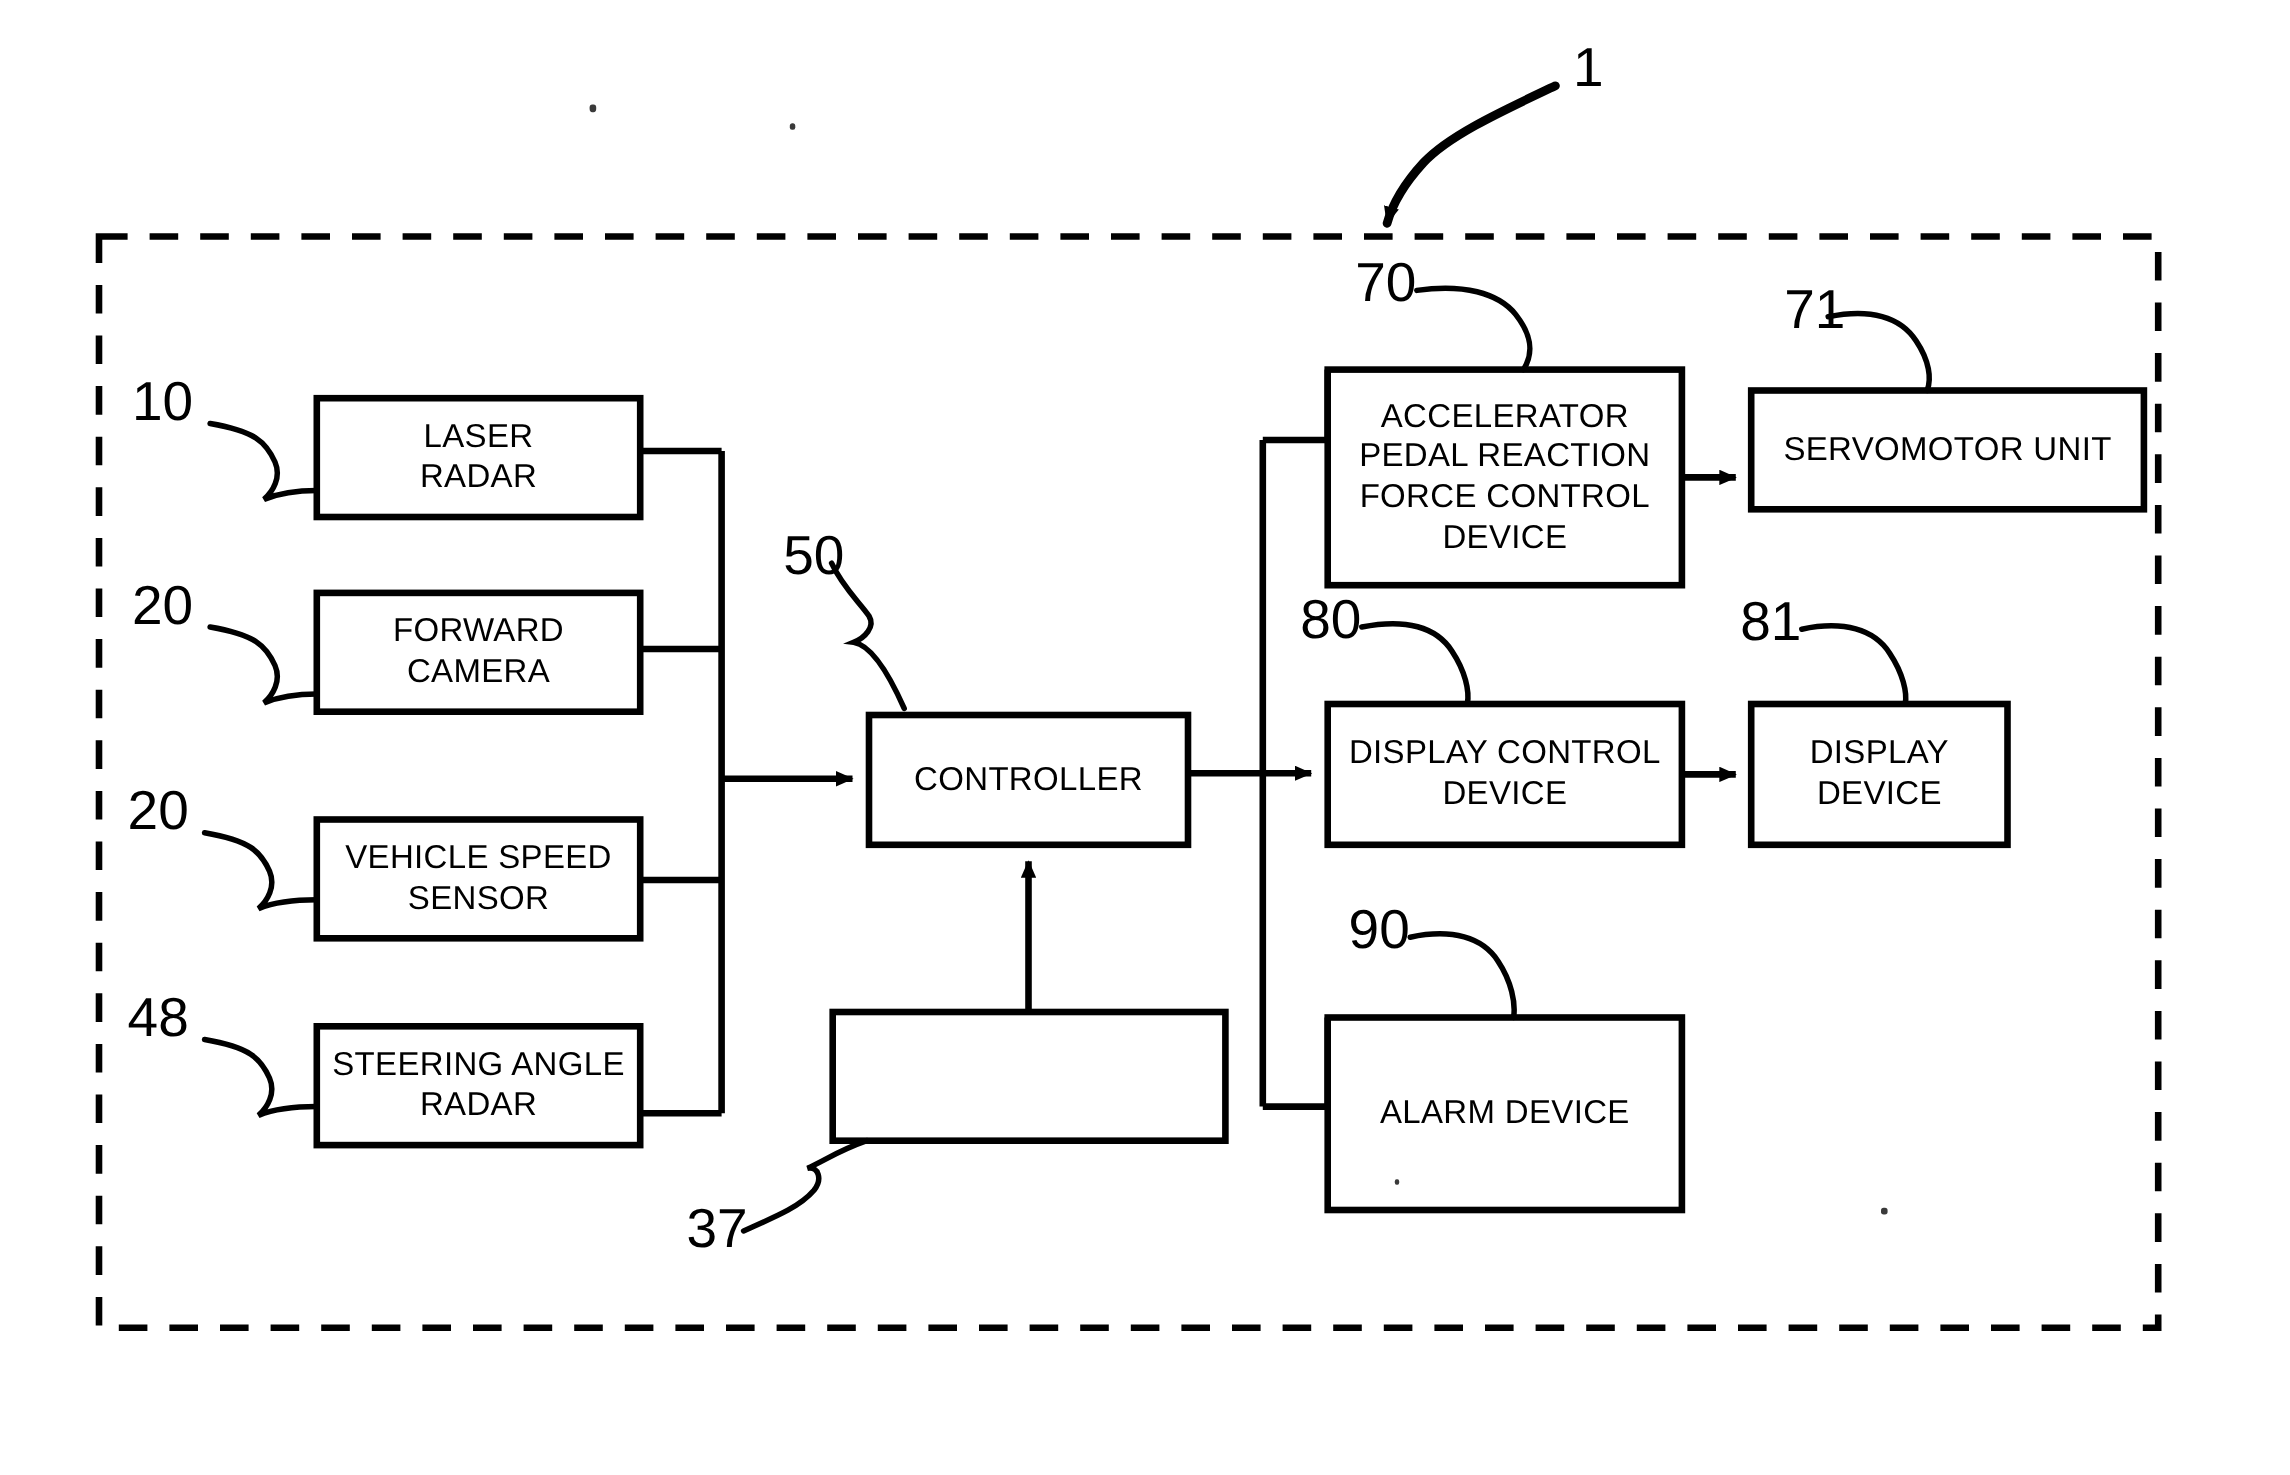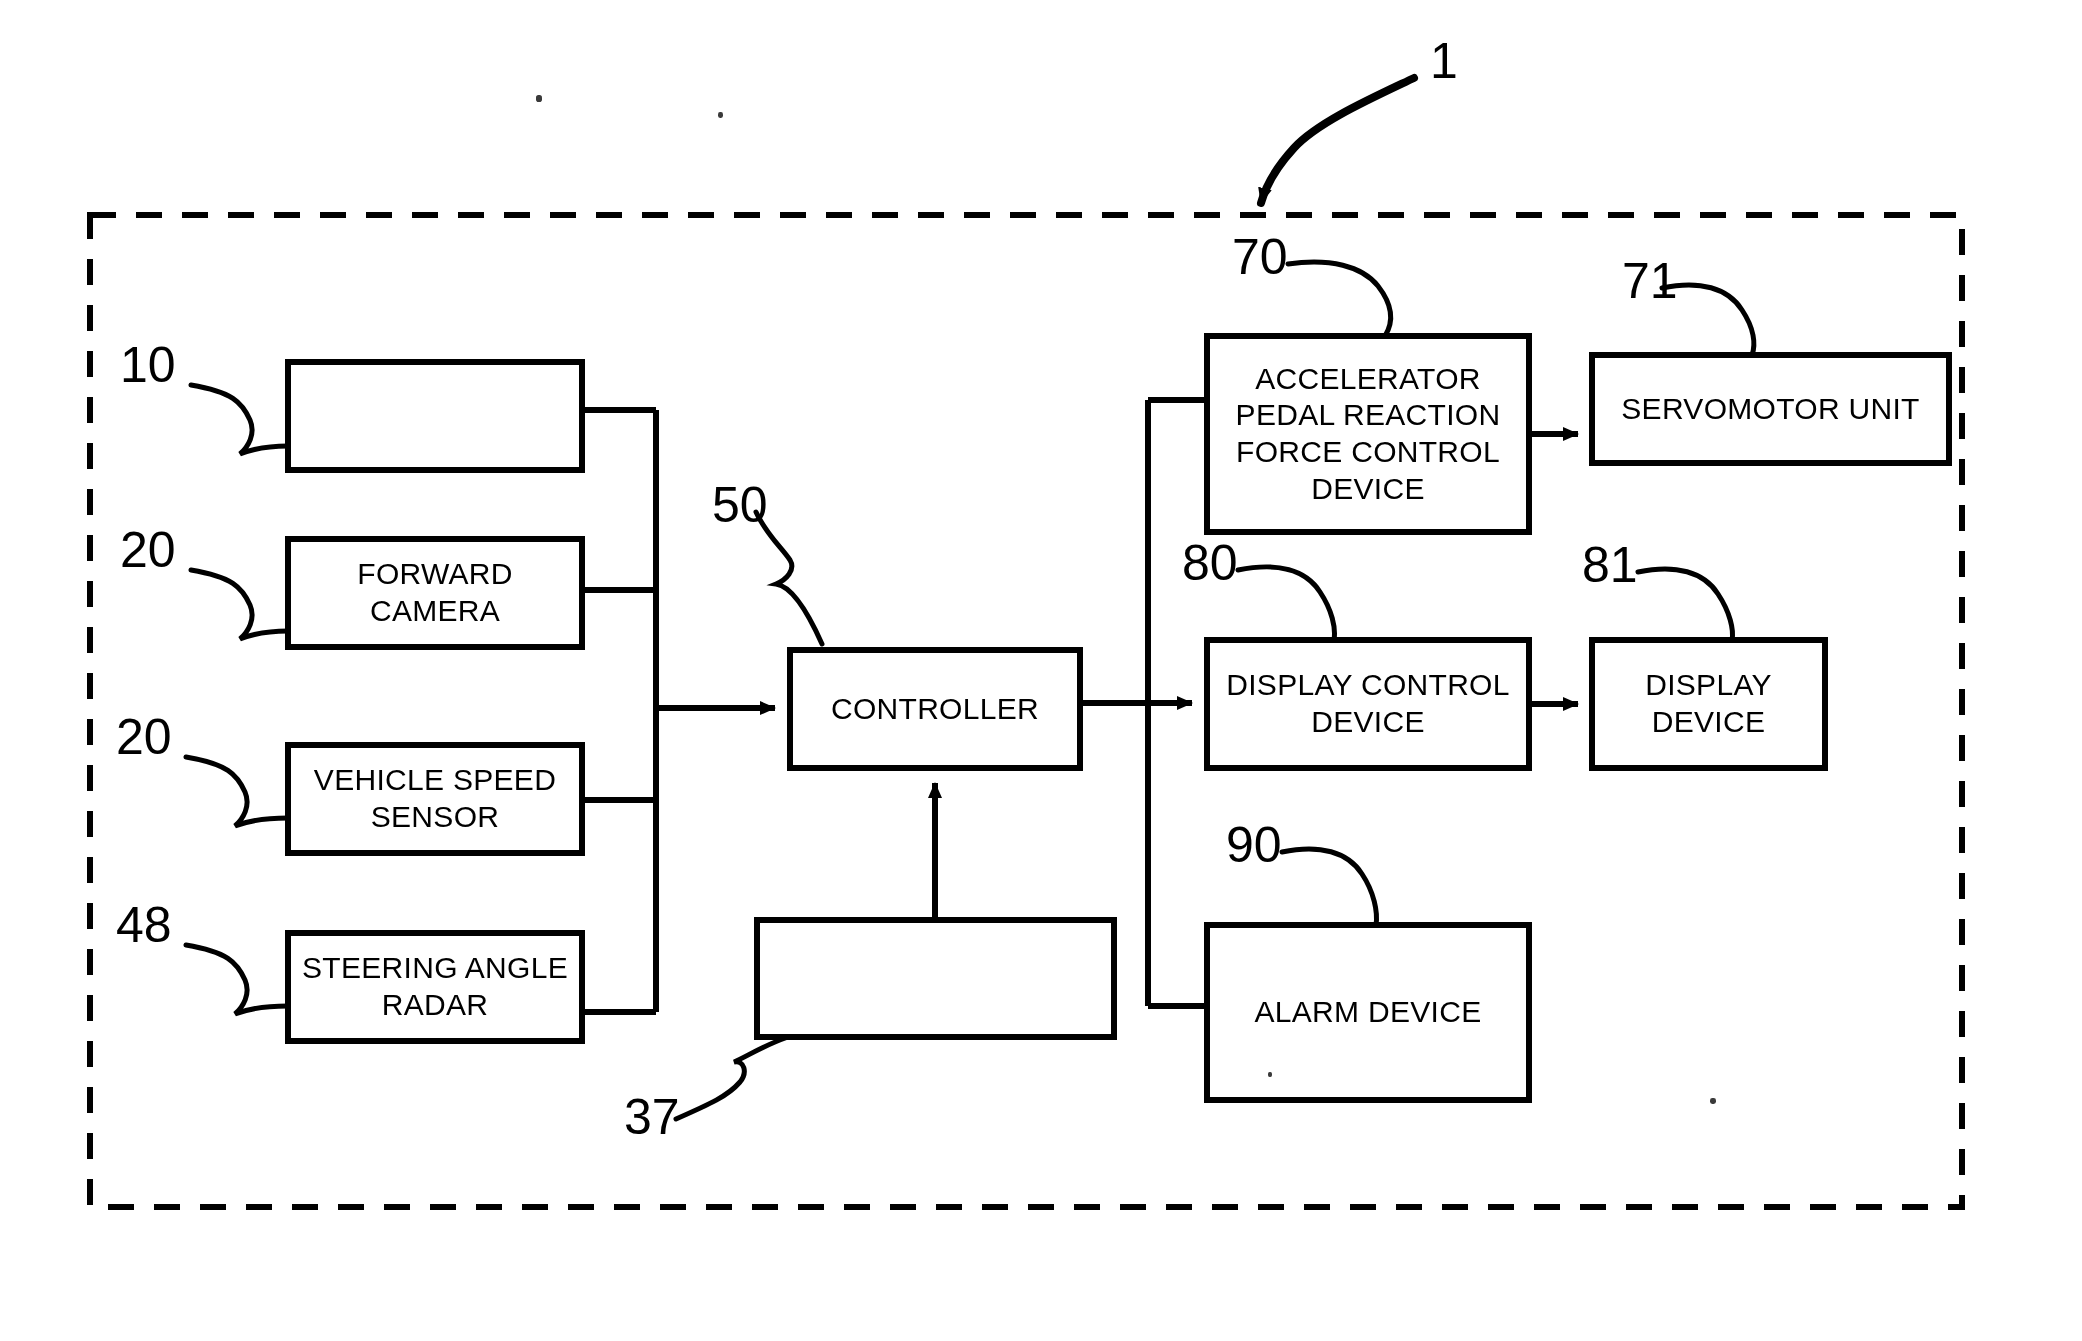--- a/index.html
+++ b/index.html
@@ -109,20 +109,22 @@
     <path d="M676,1119 C710,1104 728,1096 740,1082 C748,1072 744,1060 734,1062 C748,1056 762,1046 788,1037" fill="none" stroke="#000000" stroke-width="5" stroke-linecap="round"></path>
     <path d="M1288,264 C1330,258 1362,266 1378,286 C1392,304 1395,320 1385,336" fill="none" stroke="#000000" stroke-width="5" stroke-linecap="round"></path>
     <path d="M1662,288 C1700,280 1728,288 1742,310 C1754,328 1756,344 1752,355" fill="none" stroke="#000000" stroke-width="5" stroke-linecap="round"></path>
     <path d="M1238,570 C1278,562 1306,570 1320,592 C1332,610 1336,628 1334,640" fill="none" stroke="#000000" stroke-width="5" stroke-linecap="round"></path>
     <path d="M1638,572 C1676,564 1704,572 1718,594 C1730,612 1734,630 1732,640" fill="none" stroke="#000000" stroke-width="5" stroke-linecap="round"></path>
     <path d="M1282,852 C1320,844 1348,852 1362,874 C1374,892 1378,912 1376,925" fill="none" stroke="#000000" stroke-width="5" stroke-linecap="round"></path>
 
     <path d="M1414,78 C1372,98 1318,122 1294,148 C1272,172 1264,192 1261,203" fill="none" stroke="#000000" stroke-width="8" stroke-linecap="round" marker-end="url(#arrowheadBig)"></path>
   </svg>
 
+  <div class="blk-label" style="left:288px; top:362px; width:294px; height:108px;">LASER
+RADAR</div>
   <div class="blk-label" style="left:288px; top:539px; width:294px; height:108px;">FORWARD
 CAMERA</div>
   <div class="blk-label" style="left:288px; top:745px; width:294px; height:108px;">VEHICLE SPEED
 SENSOR</div>
   <div class="blk-label" style="left:288px; top:933px; width:294px; height:108px;">STEERING ANGLE
 RADAR</div>
 
   <div class="blk-label" style="left:790px; top:650px; width:290px; height:118px;">CONTROLLER</div>
 
   <div class="blk-label" style="left:1207px; top:336px; width:322px; height:196px;">ACCELERATOR

